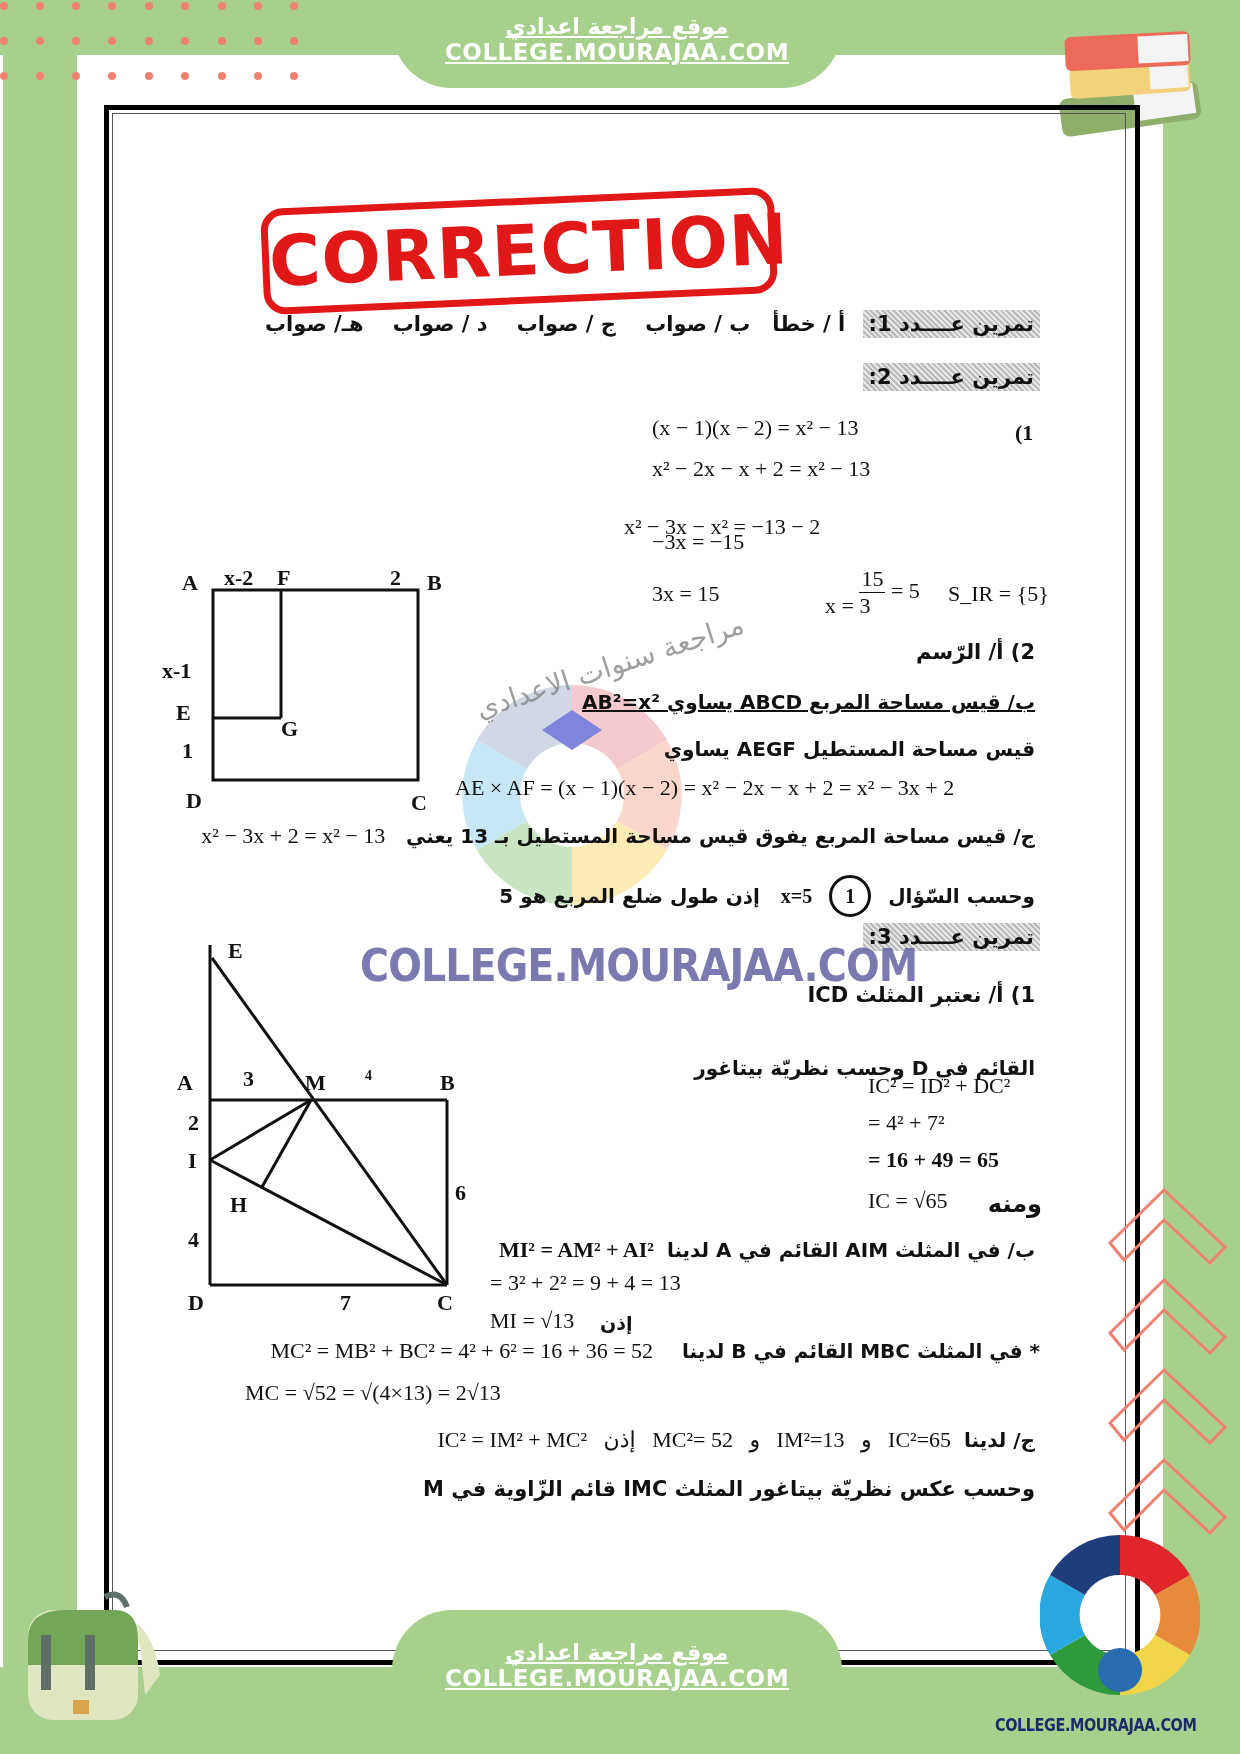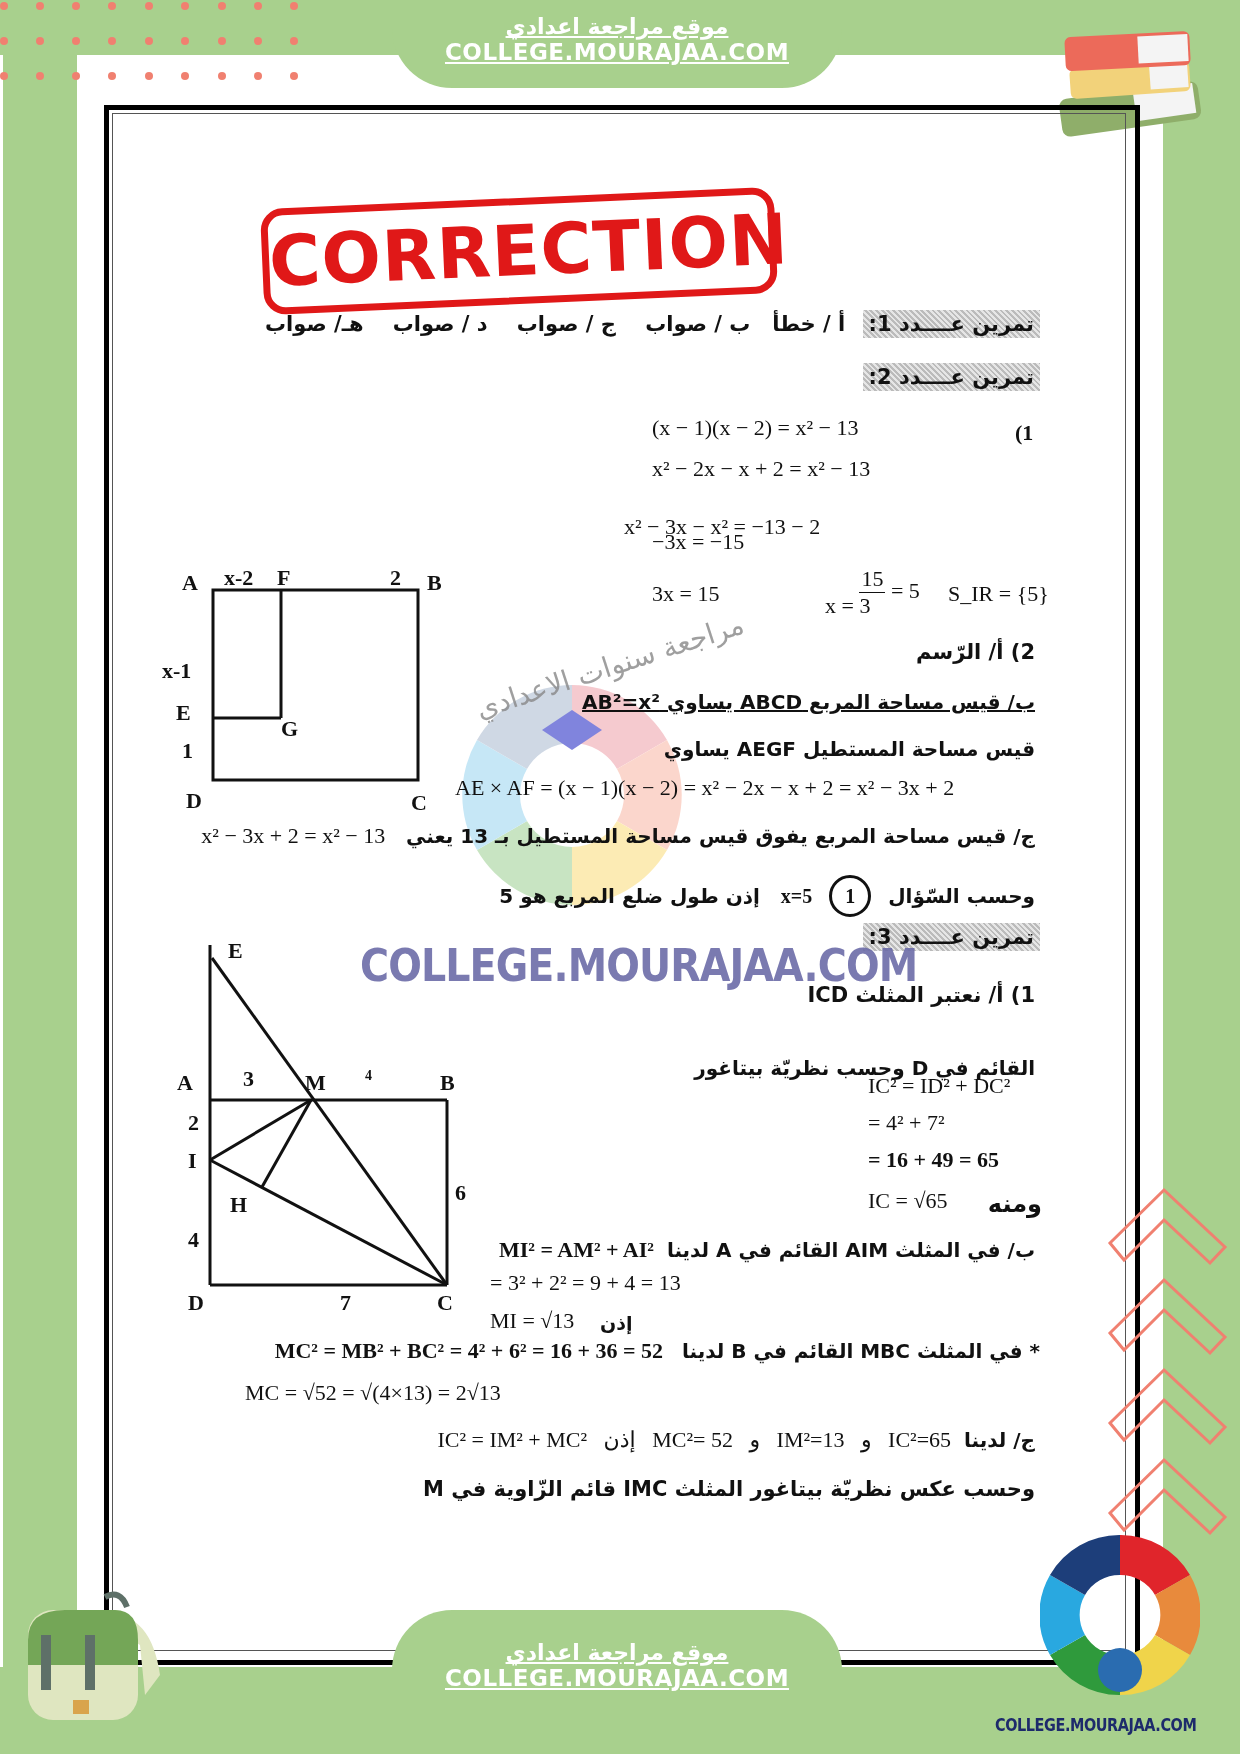--- a/index.html
+++ b/index.html
@@ -198,21 +198,21 @@
 <div class="rtl" style="right:205px;top:1237px;font-size:20px;">
   <span>ب/ في المثلث AIM القائم في A لدينا</span>
   <span class="math" style="position:static;direction:ltr;display:inline-block;margin-right:6px;font-weight:bold;">MI² = AM² + AI²</span>
 </div>
 <div class="math" style="left:490px;top:1270px;">= 3² + 2² = 9 + 4 = 13</div>
 <div class="math" style="left:490px;top:1308px;">MI = √13</div>
 <div class="rtl" style="left:600px;top:1312px;font-size:19px;">إذن</div>
 
 <div class="rtl" style="right:200px;top:1338px;font-size:20px;">
   <span>* في المثلث MBC القائم في B لدينا</span>
-  <span class="math" style="position:static;direction:ltr;display:inline-block;margin-right:12px;font-weight:bold;">MC² = MB² + BC² = 4² + 6² = 16 + 36 = 52</span>
+  <span class="math" style="position:static;direction:ltr;display:inline-block;margin-right:22px;font-weight:normal;">MC² = MB² + BC² = 4² + 6² = 16 + 36 = 52</span>
 </div>
 <div class="math" style="left:245px;top:1380px;">MC = √52 = √(4×13) = 2√13</div>
 <div class="rtl" style="right:205px;top:1427px;font-size:20px;">
   <span>ج/ لدينا</span>
   <span class="math" style="position:static;margin-right:6px;font-weight:normal;white-space:pre;">IC²=65   و   IM²=13   و   MC²= 52   إذن   IC² = IM² + MC²</span>
 </div>
 <div class="rtl" style="right:205px;top:1477px;font-size:21px;">وحسب عكس نظريّة بيتاغور المثلث IMC قائم الزّاوية في M</div>
 
 <div class="banner" style="left:392px;top:1610px;width:450px;height:144px;border-radius:60px 60px 0 0;padding-top:30px;box-sizing:border-box;">
   <div class="ar">موقع مراجعة اعدادي</div>

